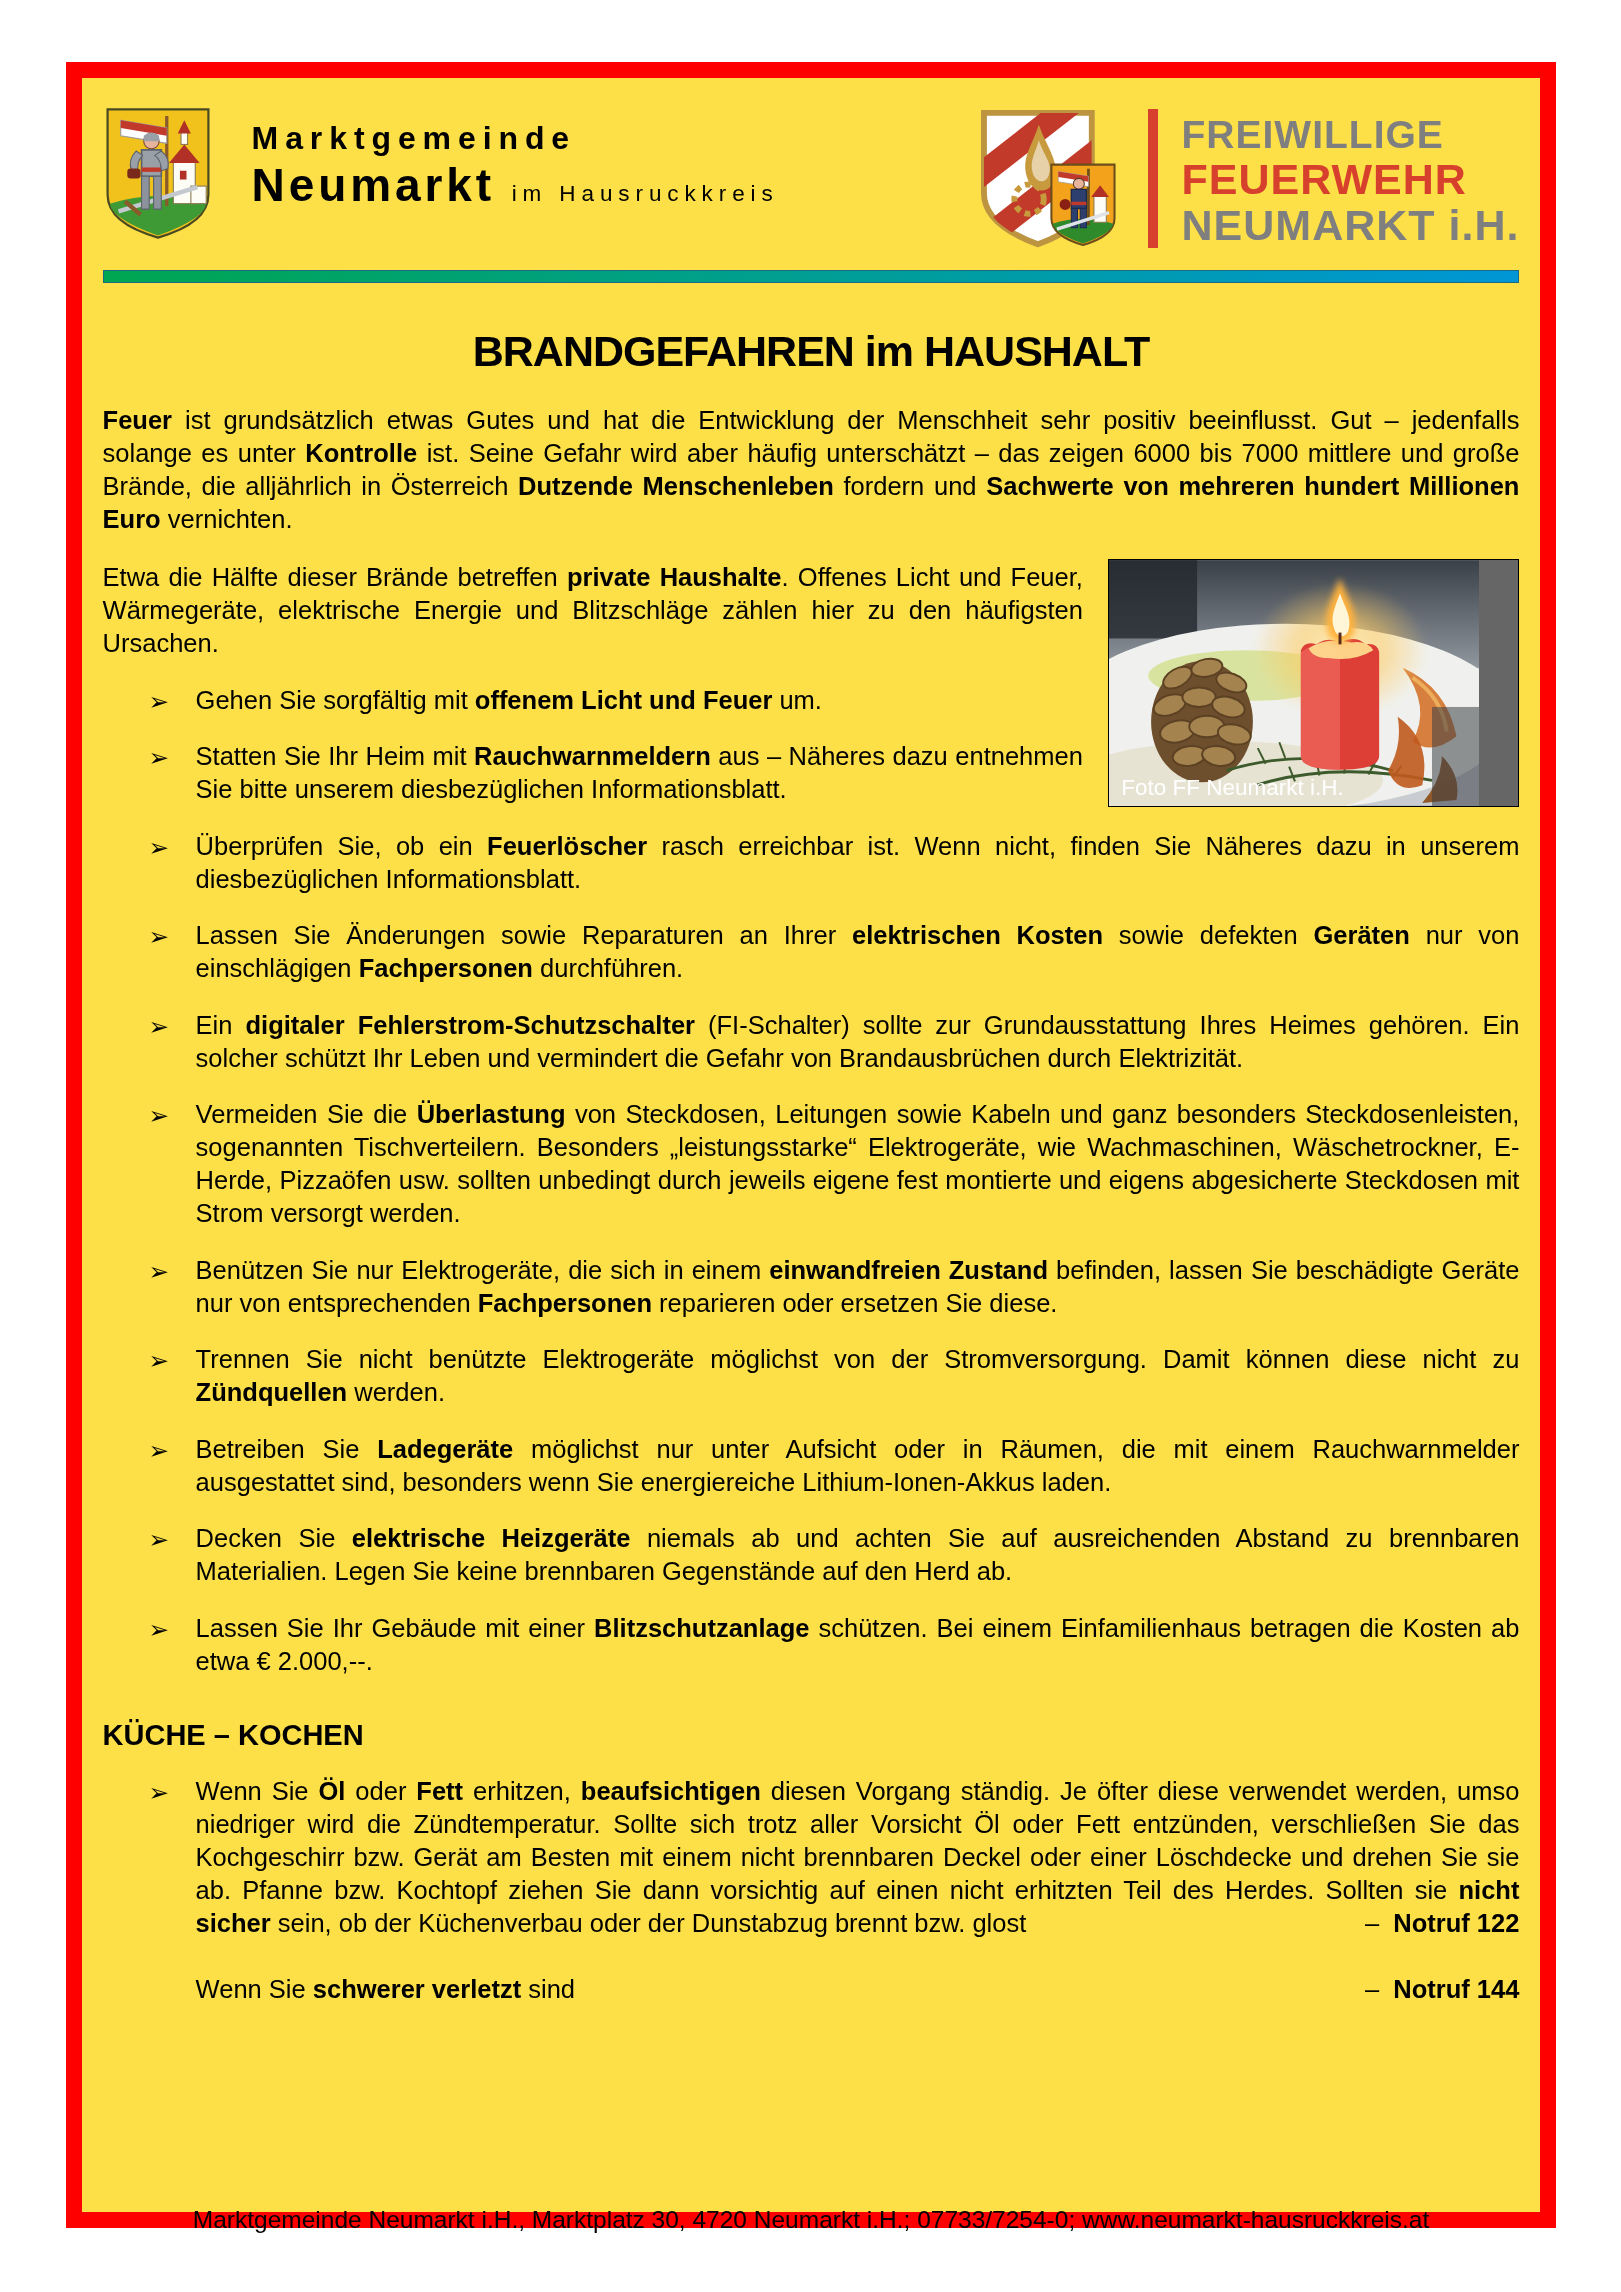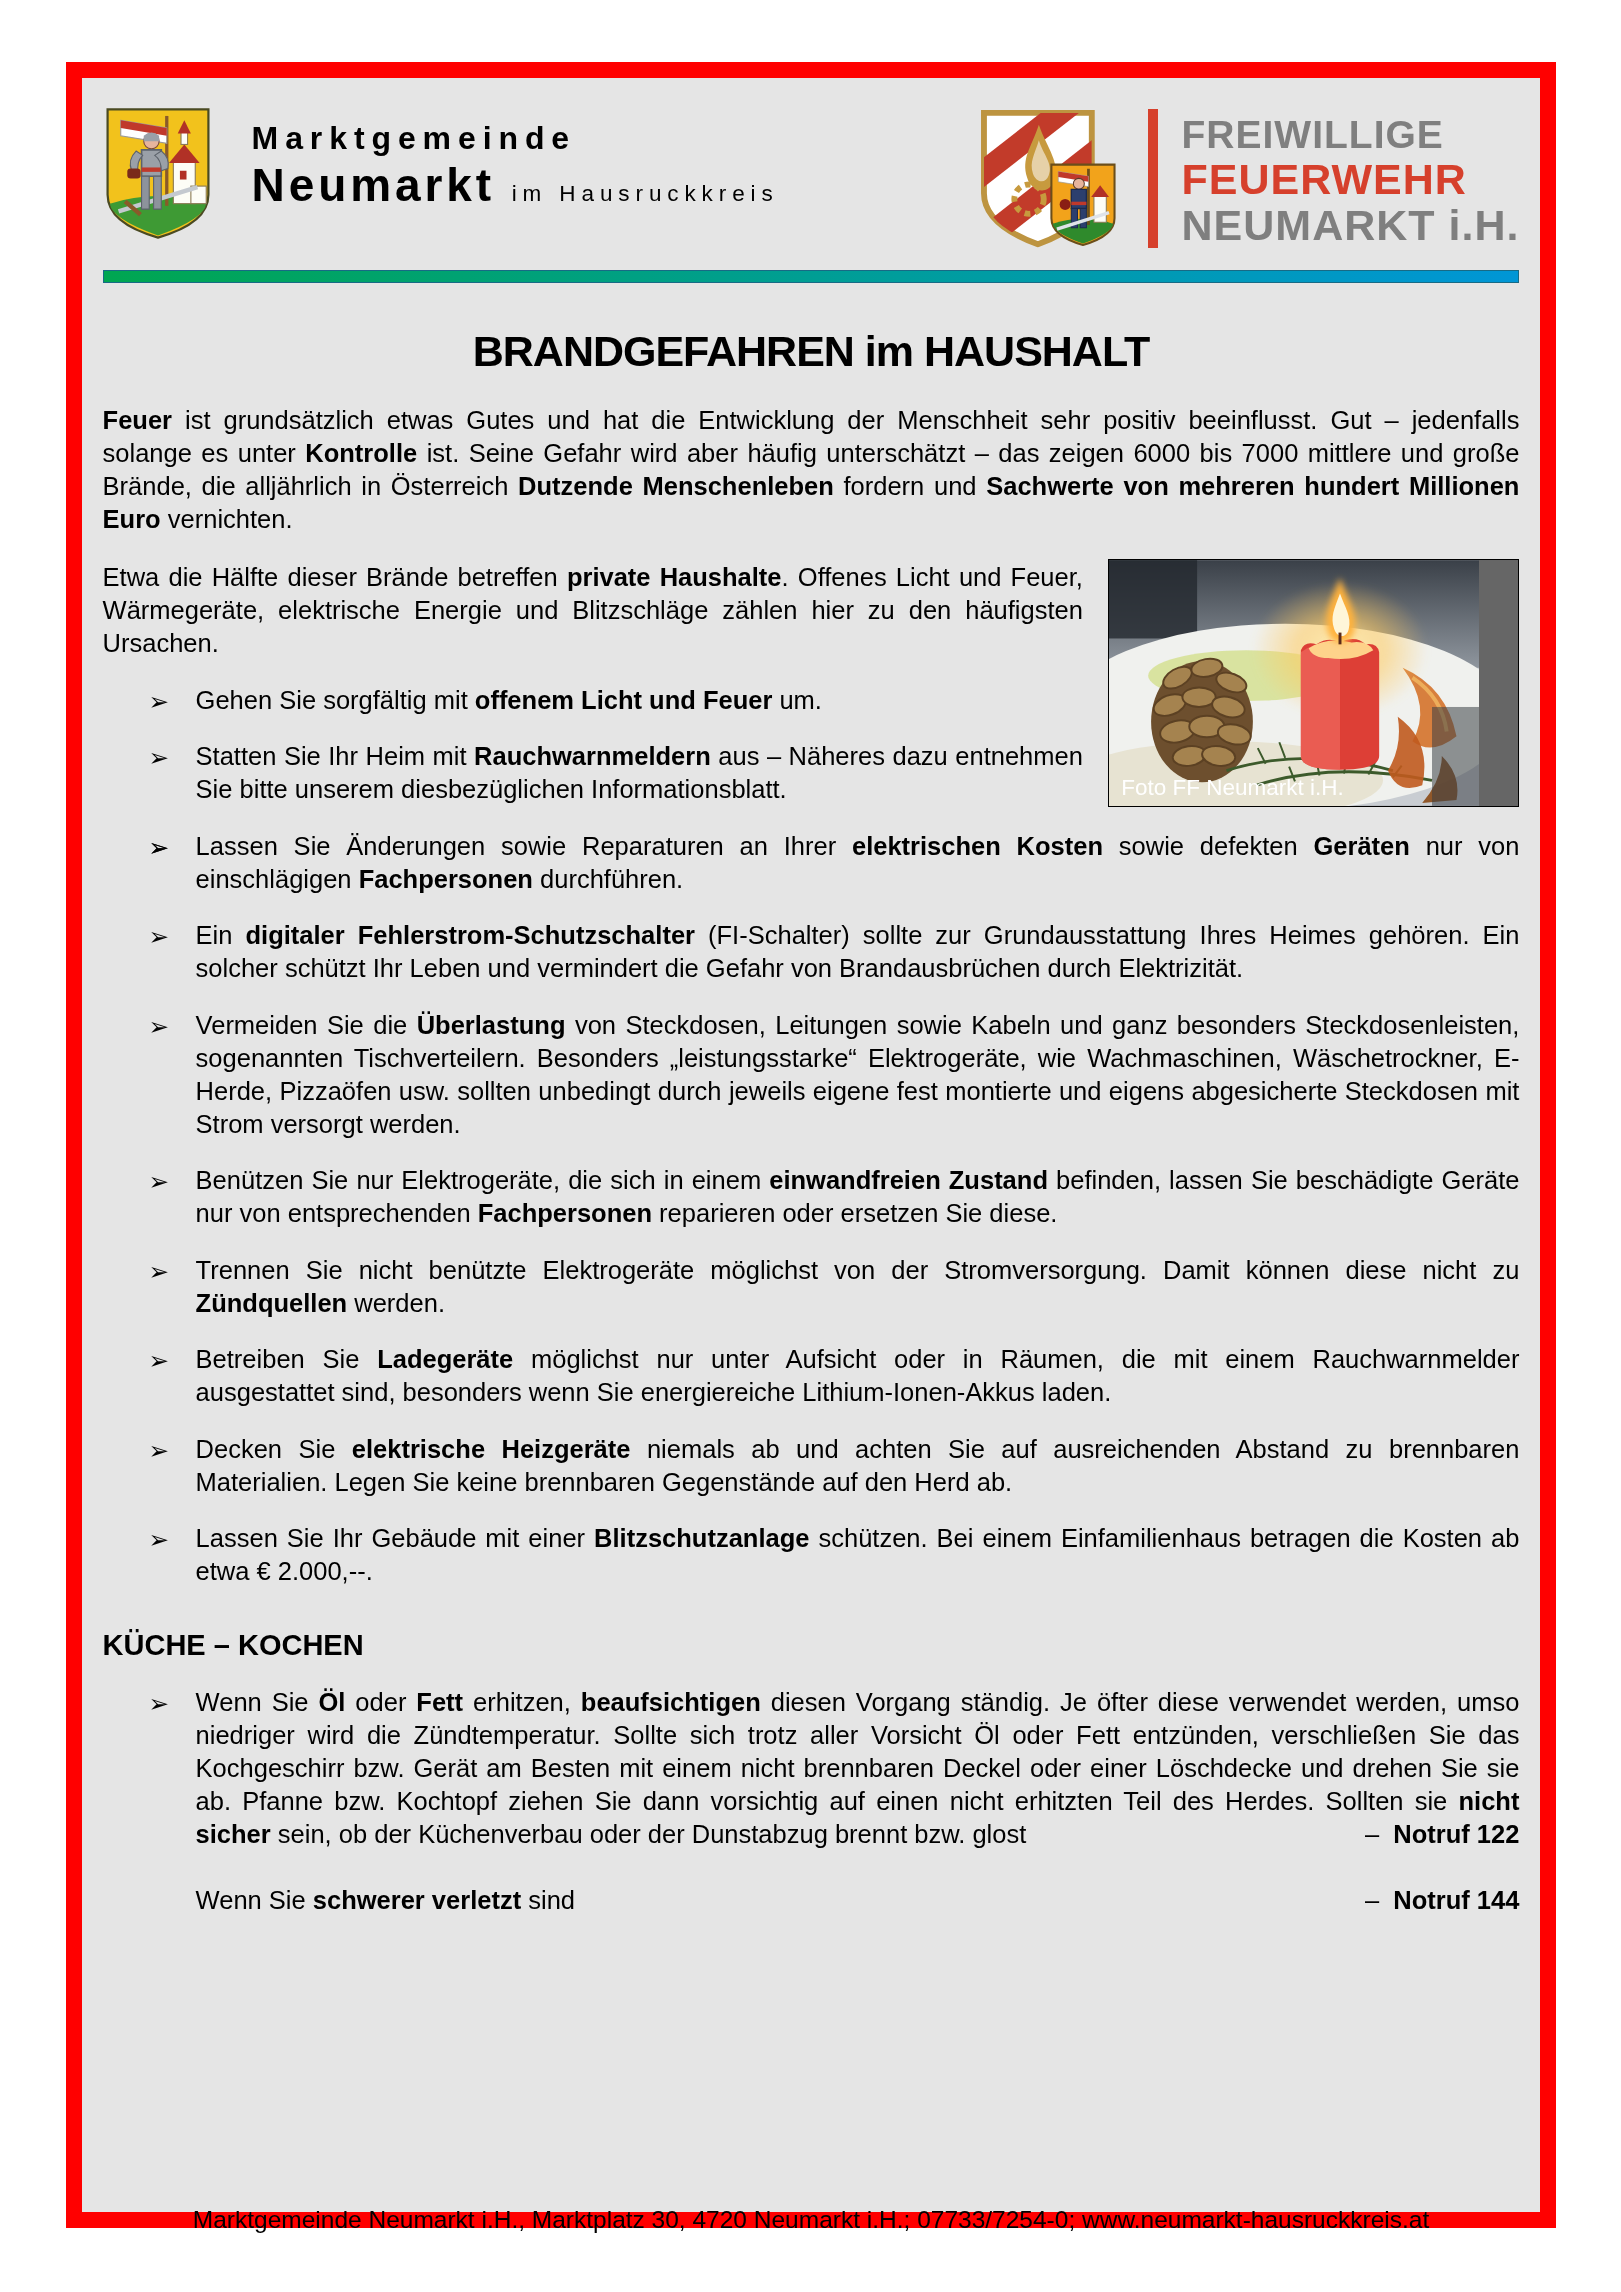--- a/index.html
+++ b/index.html
@@ -3,21 +3,21 @@
 <meta charset="utf-8">
 <style>
   :root{
     --frame_red:#ff0000; --alert_red:#ff0000; --brand_red:#d6402c; --brand_gray:#7f7f7f;
     --grad_left:#00a651; --grad_right:#0096d6;
   }
   *{box-sizing:border-box;}
   html,body{margin:0;padding:0;background:#fff;}
   body{width:1621px;height:2293px;position:relative;font-family:"Liberation Sans",sans-serif;color:#000;}
   .page{position:absolute;inset:0;background:#fff;overflow:hidden;}
-  .frame{position:absolute;left:66px;top:62px;width:1490px;height:2166px;border:16.7px solid var(--frame_red);background:#e5e5e5;}
+  .frame{position:absolute;left:66px;top:62px;width:1490px;height:2166px;border:16.7px solid var(--frame_red);background:#fde047;}
   .content{position:relative;height:100%;padding:0 20.6px;font-size:25.5px;line-height:33px;}
 
   
   .hdr{display:flex;align-items:flex-start;justify-content:space-between;margin-top:27.4px;height:145px;}
   .hdr-left{display:flex;align-items:flex-start;}
   .muni-text{margin-left:39px;margin-top:13.7px;}
   .muni1{font-weight:bold;font-size:32px;letter-spacing:6.9px;line-height:39px;}
   .muni2{font-weight:bold;font-size:46px;letter-spacing:3.9px;line-height:55px;white-space:nowrap;}
   .muni2 .suffix{font-size:22.5px;letter-spacing:5.9px;font-weight:normal;}
   .hdr-right{display:flex;align-items:flex-start;margin-top:2px;}
@@ -213,21 +213,21 @@
               <rect x="330" y="150" width="48" height="101" fill="#3a3f45" opacity="0.55"></rect>
             </svg>
             <div class="caption">Foto FF Neumarkt i.H.</div>
           </div>
 
           <p style="margin:0;">Etwa die Hälfte dieser Brände betreffen <b>private Haushalte</b>. Offenes Licht und Feuer, Wärmegeräte, elektrische Energie und Blitzschläge zählen hier zu den häufigsten Ursachen.</p>
 
           <ul class="blist">
             <li><span class="bullet-arrow">➢</span><span>Gehen Sie sorgfältig mit <b>offenem Licht und Feuer</b> um.</span></li>
             <li><span class="bullet-arrow">➢</span><span>Statten Sie Ihr Heim mit <b>Rauchwarnmeldern</b> aus – Näheres dazu entnehmen Sie bitte unserem diesbezüglichen Informationsblatt.</span></li>
-            <li><span class="bullet-arrow">➢</span></li>
+            <li><span class="bullet-arrow">➢</span><span>Überprüfen Sie, ob ein <b>Feuerlöscher</b> rasch erreichbar ist. Wenn nicht, finden Sie Näheres dazu in unserem diesbezüglichen Informationsblatt.</span></li>
           </ul>
         </div>
 
         <ul class="blist">
           <li><span class="bullet-arrow">➢</span><span>Lassen Sie Änderungen sowie Reparaturen an Ihrer <b>elektrischen Kosten</b> sowie defekten <b>Geräten</b> nur von einschlägigen <b>Fachpersonen</b> durchführen.</span></li>
           <li><span class="bullet-arrow">➢</span><span>Ein <b>digitaler Fehlerstrom-Schutzschalter</b> (FI-Schalter) sollte zur Grundausstattung Ihres Heimes gehören. Ein solcher schützt Ihr Leben und vermindert die Gefahr von Brandausbrüchen durch Elektrizität.</span></li>
           <li><span class="bullet-arrow">➢</span><span>Vermeiden Sie die <b>Überlastung</b> von Steckdosen, Leitungen sowie Kabeln und ganz besonders Steckdosenleisten, sogenannten Tischverteilern. Besonders „leistungsstarke“ Elektrogeräte, wie Wachmaschinen, Wäschetrockner, E-Herde, Pizzaöfen usw. sollten unbedingt durch jeweils eigene fest montierte und eigens abgesicherte Steckdosen mit Strom versorgt werden.</span></li>
           <li><span class="bullet-arrow">➢</span><span>Benützen Sie nur Elektrogeräte, die sich in einem <b>einwandfreien Zustand</b> befinden, lassen Sie beschädigte Geräte nur von entsprechenden <b>Fachpersonen</b> reparieren oder ersetzen Sie diese.</span></li>
           <li><span class="bullet-arrow">➢</span><span>Trennen Sie nicht benützte Elektrogeräte möglichst von der Stromversorgung. Damit können diese nicht zu <b>Zündquellen</b> werden.</span></li>
           <li><span class="bullet-arrow">➢</span><span>Betreiben Sie <b>Ladegeräte</b> möglichst nur unter Aufsicht oder in Räumen, die mit einem Rauchwarnmelder ausgestattet sind, besonders wenn Sie energiereiche Lithium-Ionen-Akkus laden.</span></li>

